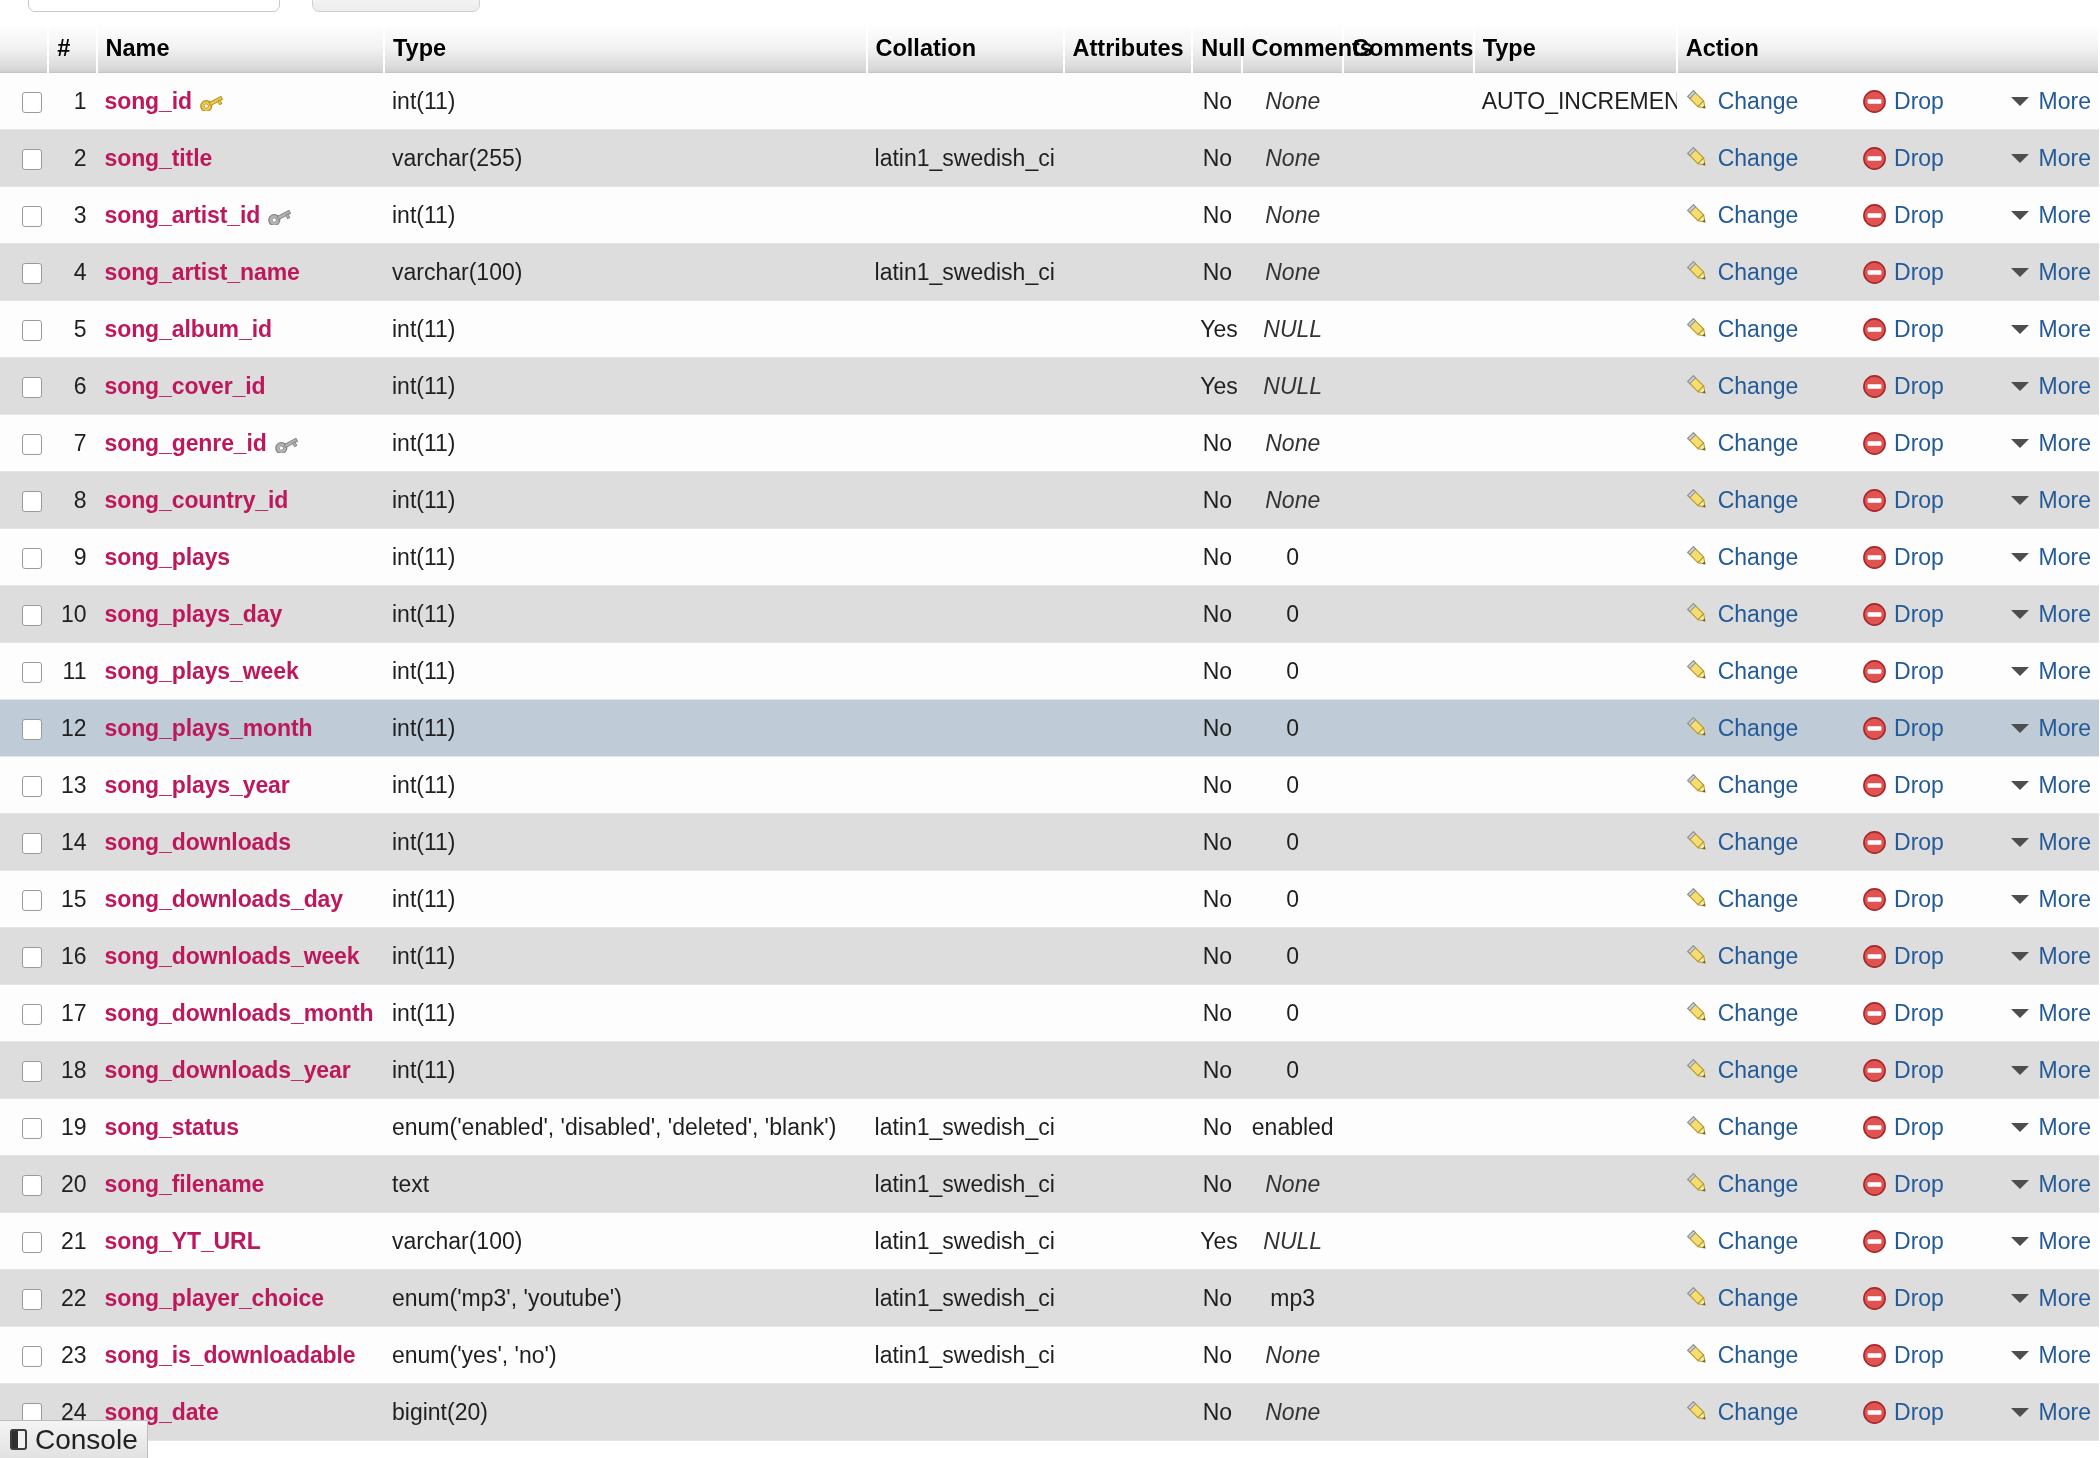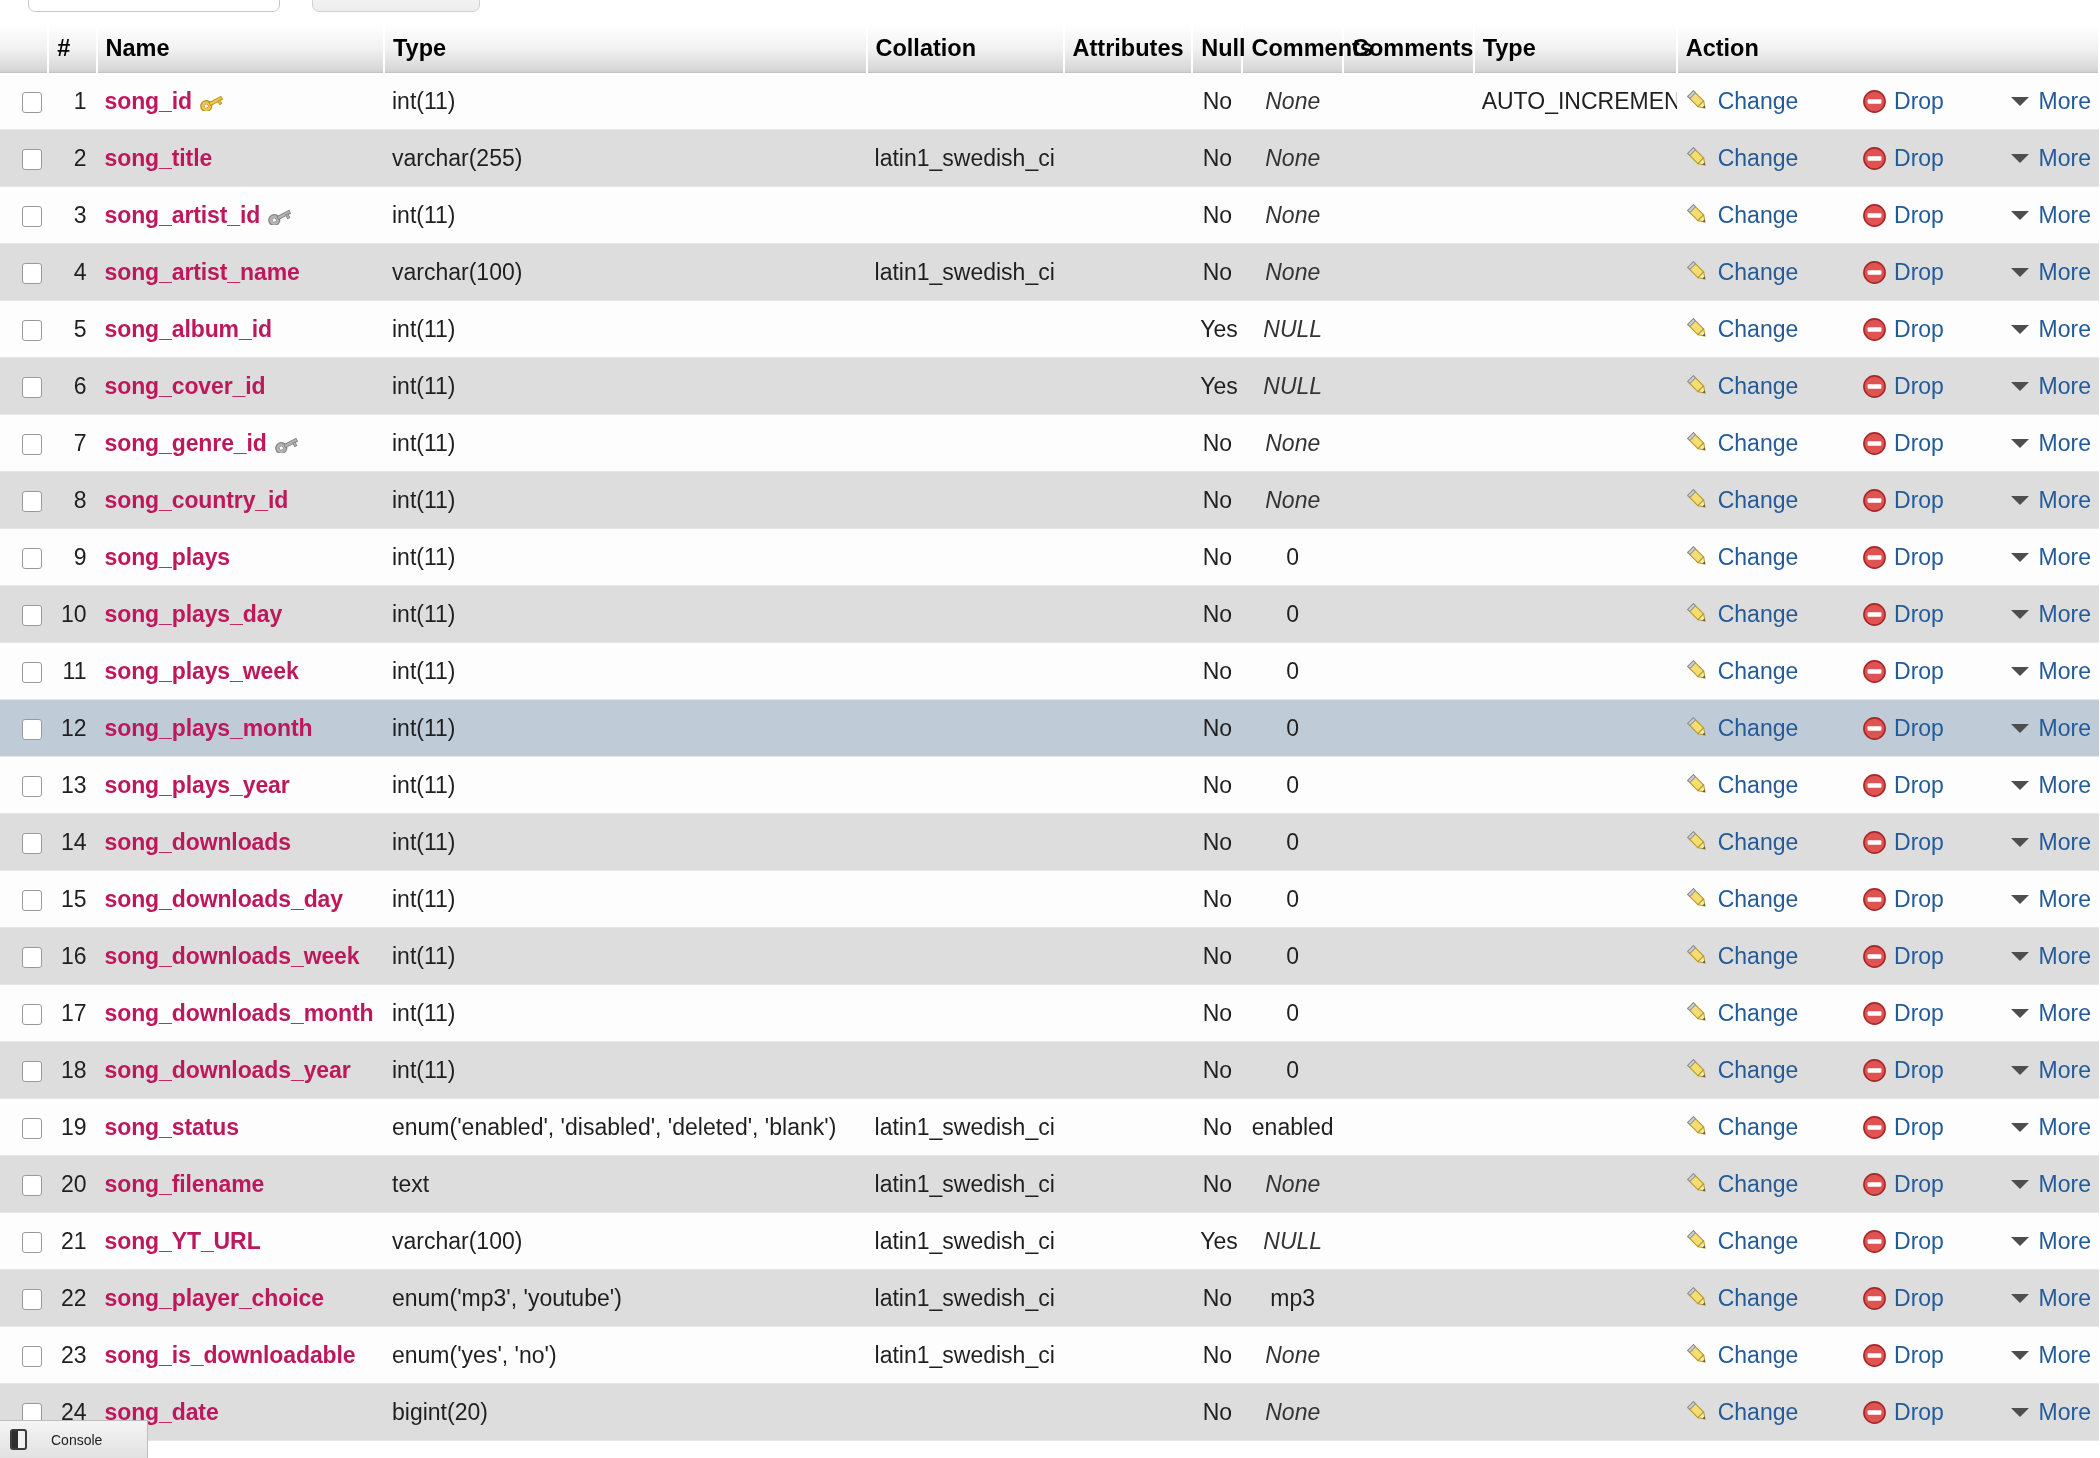--- a/index.html
+++ b/index.html
@@ -116,23 +116,23 @@
   .ic svg { display:block; }
 
   
   #console-bar {
     position: absolute;
     left: 0; bottom: 0;
     width: 148px; height: 38px;
     background: linear-gradient(to bottom,#f4f4f4,#e2e2e2);
     border-top: 1px solid #bdbdbd;
     border-right: 1px solid #bdbdbd;
-    display: flex; align-items: center; gap: 24px;
+    display: flex; align-items: center; gap: 8px;
     padding-left: 10px;
-    font-size: 14px;
+    font-size: 28px;
     color: #222;
     z-index: 40;
   }
   .console-glyph {
     width: 17px; height: 21px;
     border: 2px solid #3c3c3c;
     border-radius: 3px;
     background: linear-gradient(to right, #2e2e2e 0 45%, #f2f2f2 45% 100%);
   }
   #table-scroll { position:relative; width:2100px; height:1432px; overflow:hidden; }

